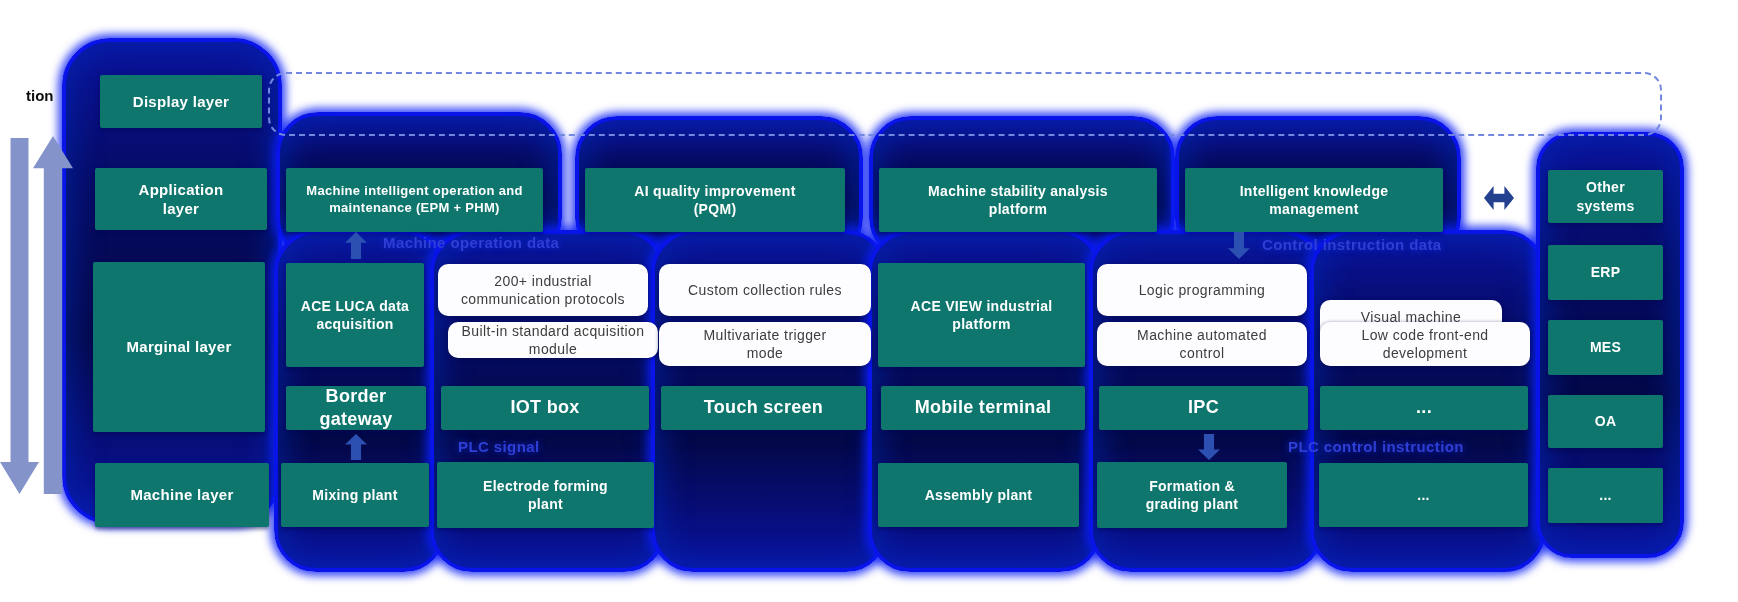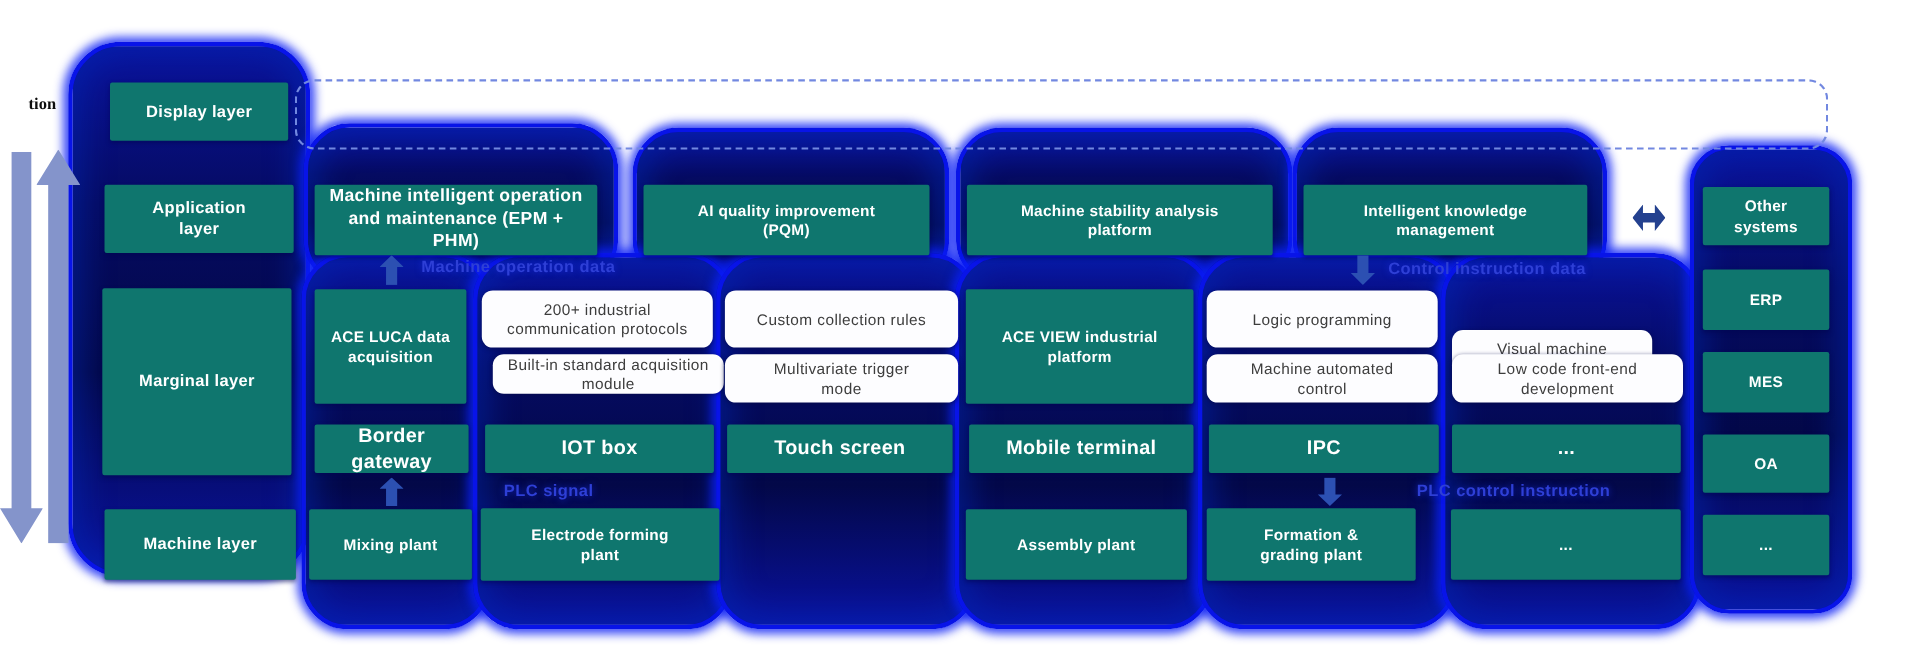--- a/index.html
+++ b/index.html
@@ -43,21 +43,21 @@
 
   
   .side-arrow{position:absolute;z-index:2;background:#8494cb;}
   .side-down{clip-path:polygon(27% 0,73% 0,73% 91%,100% 91%,50% 100%,0 91%,27% 91%);}
   .side-up{clip-path:polygon(50% 0,100% 9%,73% 9%,73% 100%,27% 100%,27% 9%,0 9%);}
 
   
   .dbl-arrow{position:absolute;z-index:3;background:#24418f;
              clip-path:polygon(0 50%,32% 0,32% 32%,68% 32%,68% 0,100% 50%,68% 100%,68% 68%,32% 68%,32% 100%);}
 
-  .cutoff-text{position:absolute;z-index:3;color:#0d0d0d;font-weight:bold;font-size:15px;font-family:Liberation Serif, serif;}
+  .cutoff-text{position:absolute;z-index:3;color:#0d0d0d;font-weight:bold;font-size:15px;}
 </style>
 </head>
 <body>
 
 <div class="canvas">
 
   <div class="pill" style="left:62px;top:38px;width:212px;height:478px;border-radius:48px;"></div>
   <div class="pill" style="left:276px;top:112px;width:278px;height:140px;"></div>
   <div class="pill" style="left:575px;top:116px;width:280px;height:136px;"></div>
   <div class="pill" style="left:869px;top:116px;width:298px;height:136px;"></div>
@@ -75,21 +75,21 @@
   <div class="side-arrow side-down" style="left:0px;top:138px;width:39px;height:356px;"></div>
   <div class="side-arrow side-up" style="left:33px;top:136px;width:40px;height:358px;"></div>
 
   <div class="cutoff-text" style="left:26px;top:87px;">tion</div>
 
   <div class="bbox layer" style="left:100px;top:75px;width:162px;height:53px;">Display layer</div>
   <div class="bbox layer" style="left:95px;top:168px;width:172px;height:62px;padding:2px 32px;">Application layer</div>
   <div class="bbox layer" style="left:93px;top:262px;width:172px;height:170px;">Marginal layer</div>
   <div class="bbox layer" style="left:95px;top:463px;width:174px;height:64px;">Machine layer</div>
 
-  <div class="bbox" style="left:286px;top:168px;width:257px;height:64px;font-size:16px;">Machine intelligent operation and maintenance (EPM + PHM)</div>
+  <div class="bbox" style="left:286px;top:168px;width:257px;height:64px;font-size:13px;">Machine intelligent operation and maintenance (EPM + PHM)</div>
   <div class="bbox" style="left:585px;top:168px;width:260px;height:64px;padding:2px 40px;">AI quality improvement (PQM)</div>
   <div class="bbox" style="left:879px;top:168px;width:278px;height:64px;padding:2px 34px;">Machine stability analysis platform</div>
   <div class="bbox" style="left:1185px;top:168px;width:258px;height:64px;padding:2px 40px;">Intelligent knowledge management</div>
 
   <div class="band-arrow up" style="left:345px;top:232px;width:22px;height:27px;"></div>
   <div class="flow" style="left:383px;top:234px;">Machine operation data</div>
   <div class="band-arrow down" style="left:1228px;top:232px;width:22px;height:27px;"></div>
   <div class="flow" style="left:1262px;top:236px;">Control instruction data</div>
 
   <div class="bbox" style="left:286px;top:263px;width:138px;height:104px;">ACE LUCA data acquisition</div>

